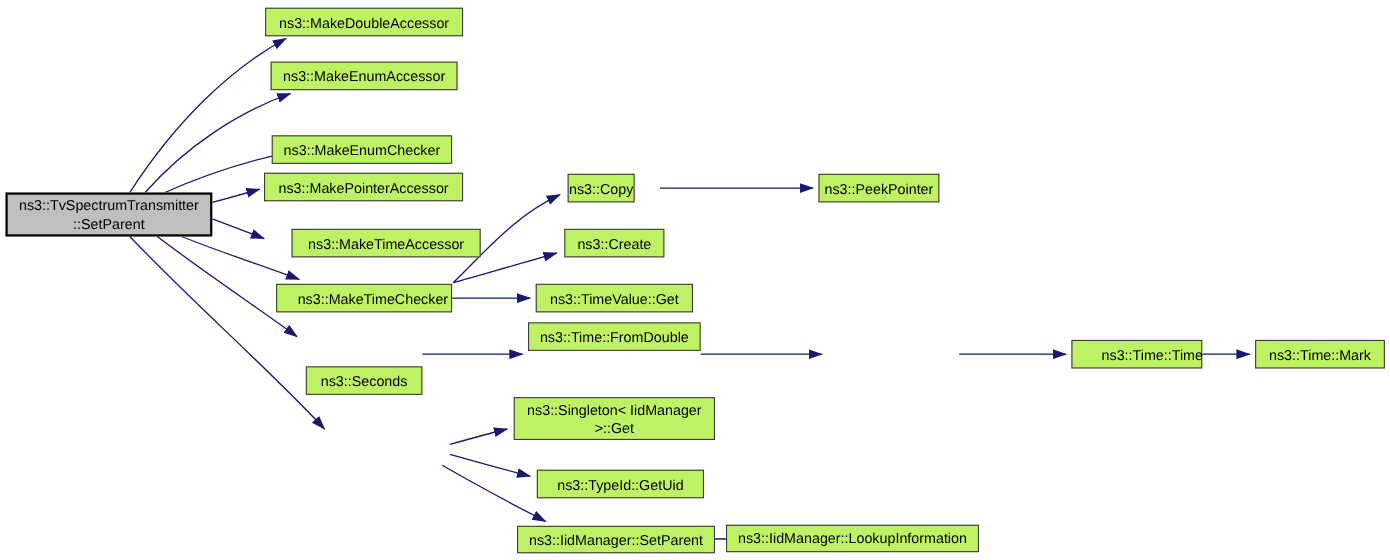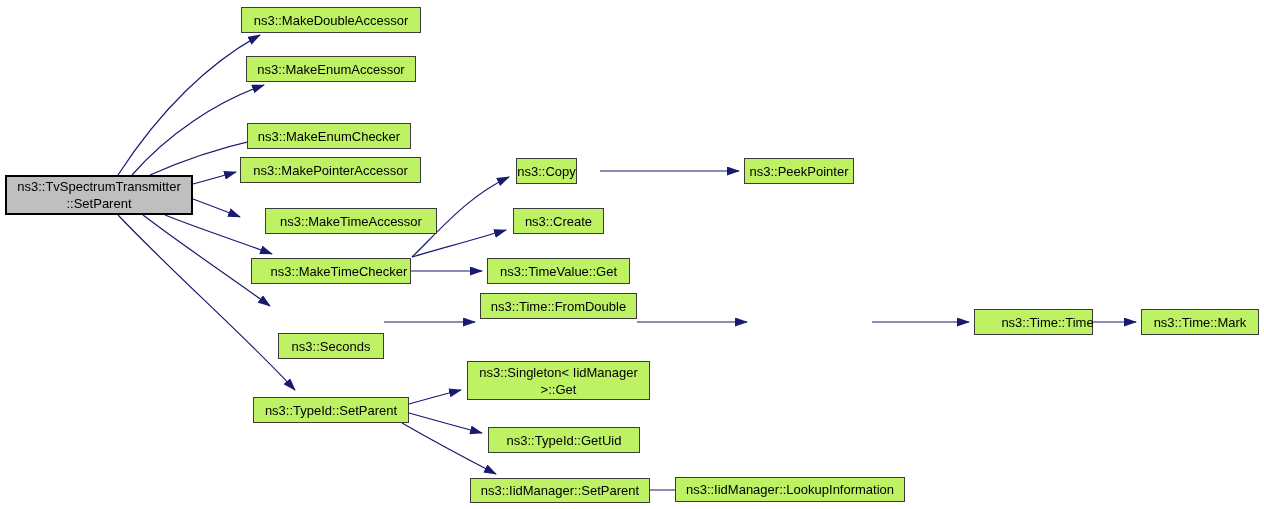--- a/index.html
+++ b/index.html
@@ -91,20 +91,19 @@
       <div class="node" style="left: 245px; top: 208px; width: 172px; height: 26px; margin-left: 20px;">ns3::MakeTimeAccessor</div>
       <div class="node" style="left: 251px; top: 258px; width: 160px; height: 26px; padding-left: 16px;">ns3::MakeTimeChecker</div>
       <div class="node" style="left: 516px; top: 158px; width: 61px; height: 26px;">ns3::Copy</div>
       <div class="node" style="left: 513px; top: 208px; width: 91px; height: 26px;">ns3::Create</div>
       <div class="node" style="left: 487px; top: 258px; width: 143px; height: 26px;">ns3::TimeValue::Get</div>
       <div class="node" style="left: 744px; top: 158px; width: 110px; height: 26px;">ns3::PeekPointer</div>
       <div class="node" style="left: 278px; top: 309px; width: 106px; height: 26px; margin-top: 24px;">ns3::Seconds</div>
       <div class="node" style="left: 480px; top: 293px; width: 157px; height: 26px;">ns3::Time::FromDouble</div>
       <div class="node" style="left: 974px; top: 309px; width: 119px; height: 26px; padding-left: 28px;">ns3::Time::Time</div>
       <div class="node" style="left: 1141px; top: 309px; width: 118px; height: 26px;">ns3::Time::Mark</div>
-      <div class="node" style="left: 253px; top: 397px; width: 156px; height: 26px;">ns3::TypeId::SetParent</div>
       <div class="node" style="left: 467px; top: 361px; width: 183px; height: 39px;">ns3::Singleton&lt; IidManager
 &gt;::Get</div>
       <div class="node" style="left: 488px; top: 427px; width: 152px; height: 26px;">ns3::TypeId::GetUid</div>
       <div class="node" style="left: 470px; top: 478px; width: 180px; height: 25px;">ns3::IidManager::SetParent</div>
-      <div class="node" style="left: 675px; top: 477px; width: 230px; height: 25px;">ns3::IidManager::LookupInformation</div>
+      <div class="node" style="left: 660px; top: 477px; width: 230px; height: 25px;">ns3::IidManager::LookupInformation</div>
     </div>
 </div>
 
 </body></html>

